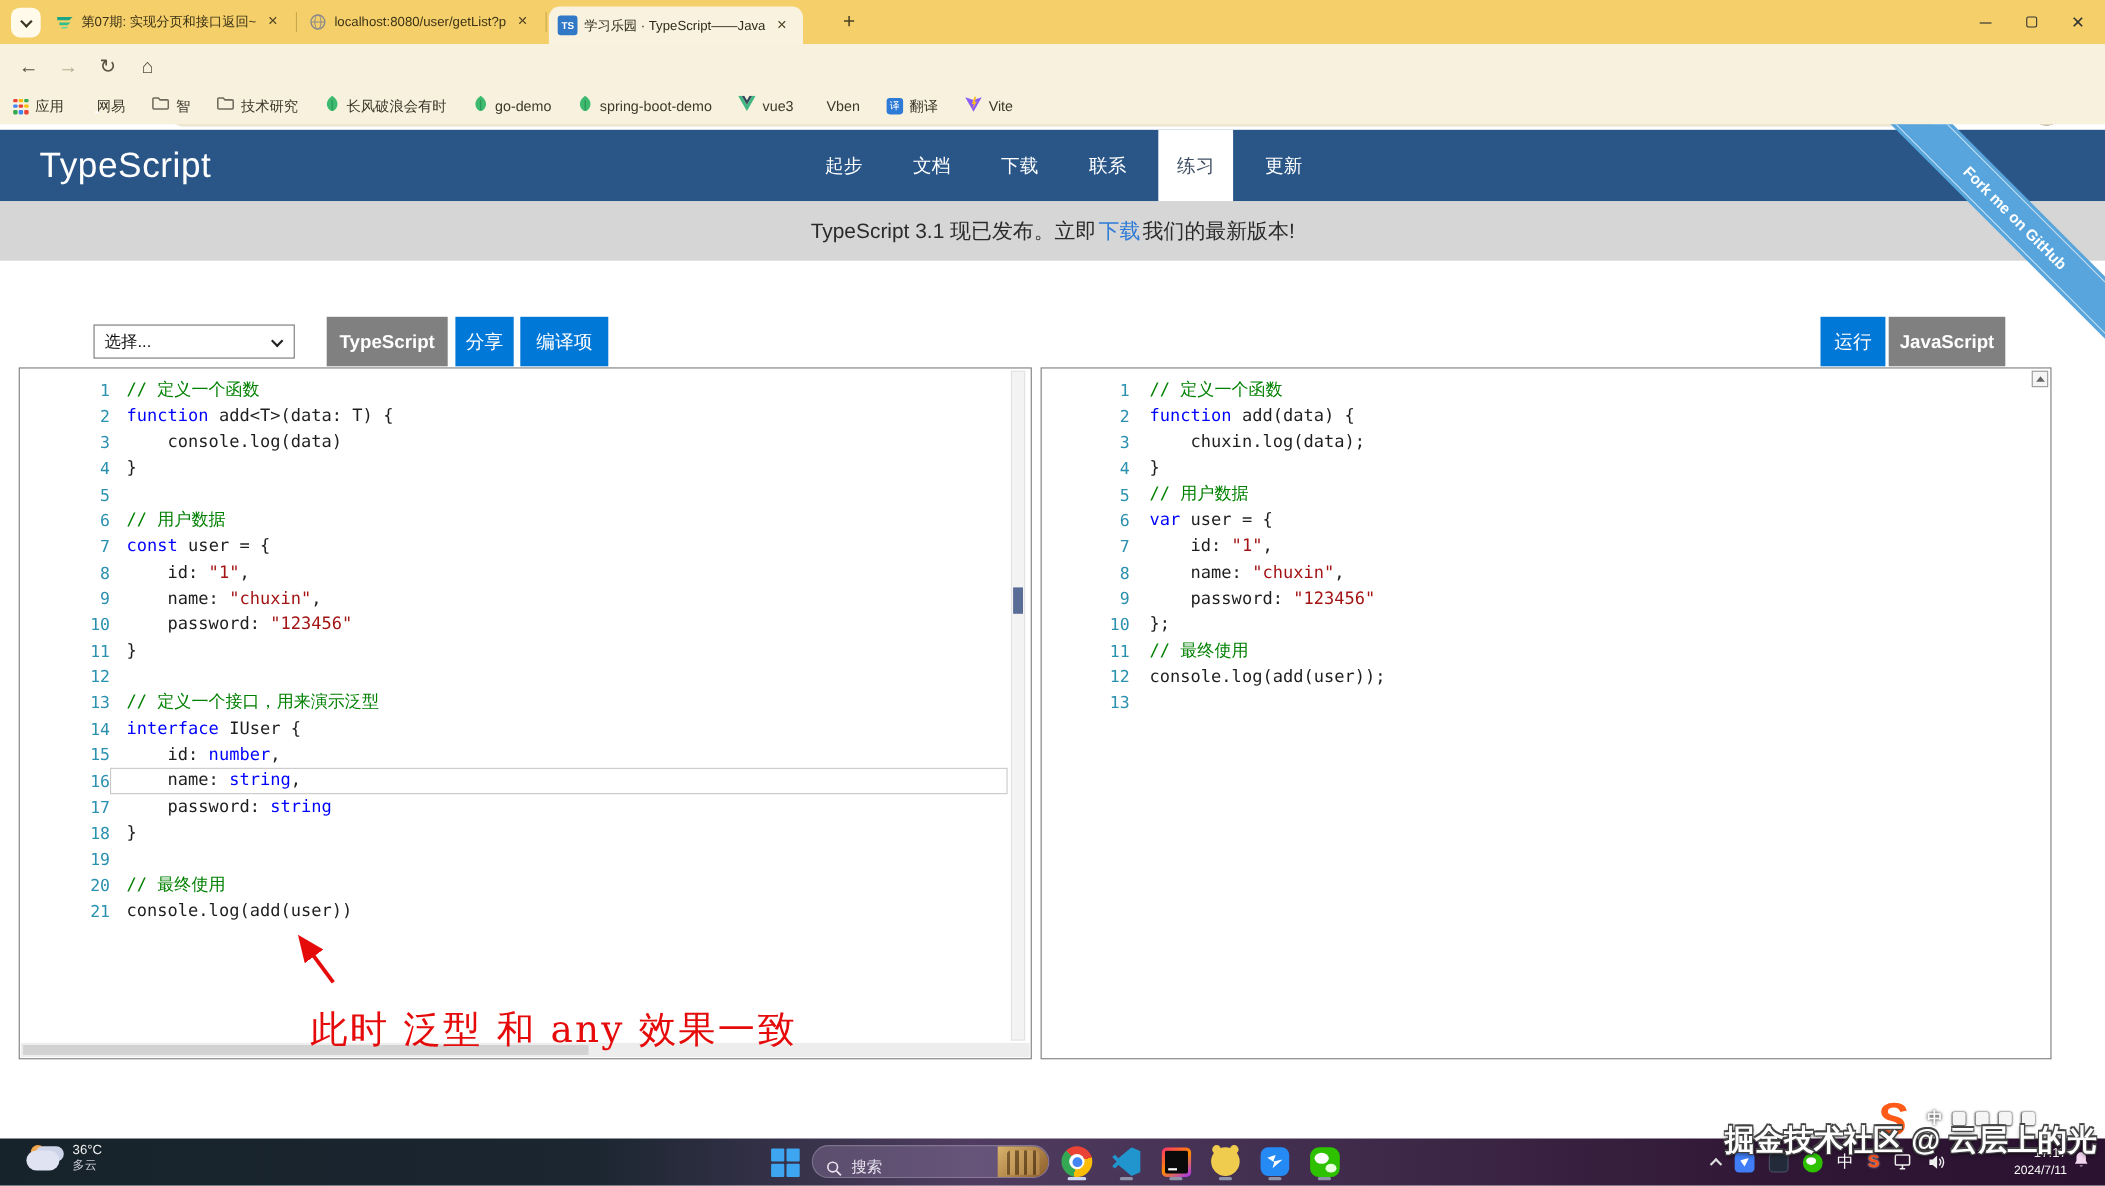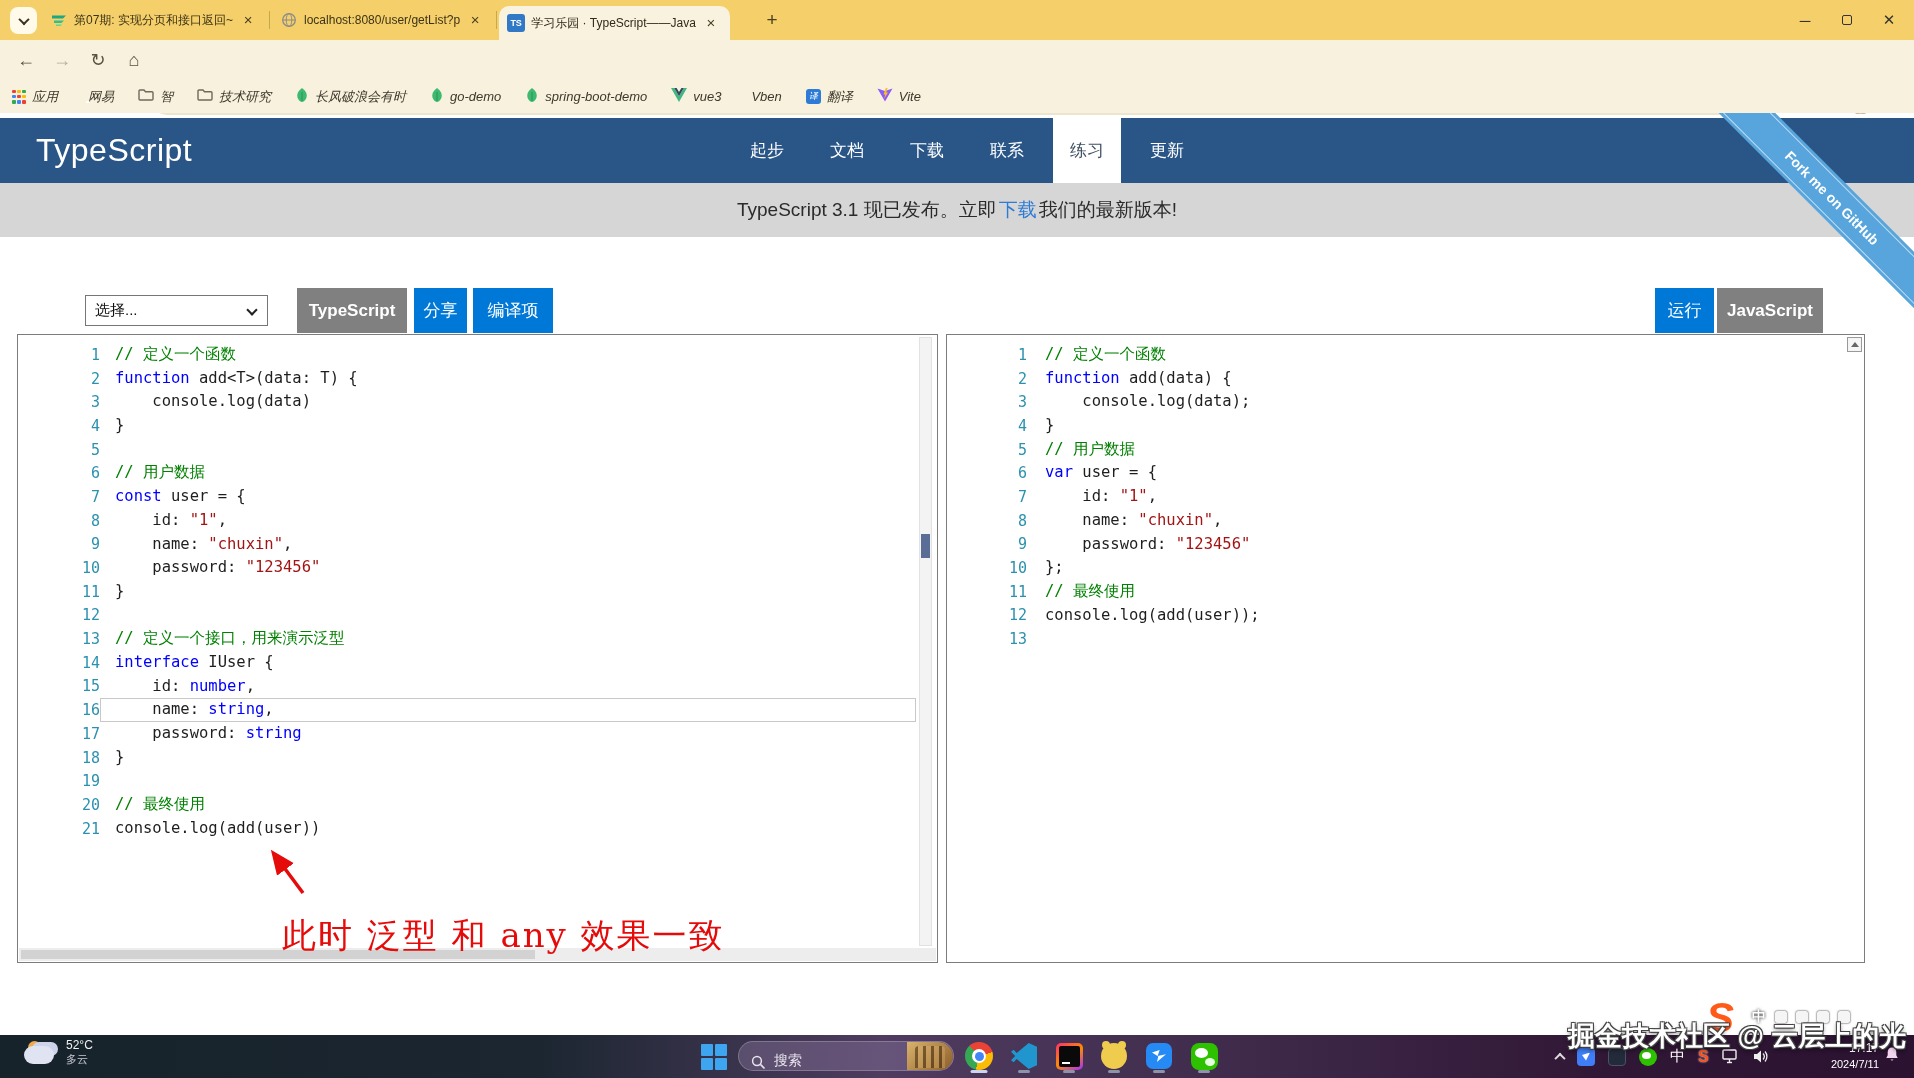--- a/index.html
+++ b/index.html
@@ -39,21 +39,21 @@
   .tune-ic i:nth-child(1)::after { right:3px; } .tune-ic i:nth-child(2)::after { left:3px; }
   #url-text { margin-left:10px; font-size:14px; color:#3a342a; }
   .pill-right { position:absolute; right:8px; top:0; height:30px; display:flex; align-items:center; gap:14px; }
   svg.licon { display:block; }
   #avatar { position:absolute; left:1846px; top:45px; width:29px; height:29px; border-radius:50%; background:#6b5b46; display:flex; align-items:flex-end; justify-content:center; overflow:hidden; }
   .person { width:11px; height:16px; position:relative; }
   .person::before { content:""; position:absolute; left:3px; top:0; width:6px; height:6px; border-radius:50%; background:#d8cdb4; }
   .person::after { content:""; position:absolute; left:0; top:7px; width:12px; height:9px; border-radius:6px 6px 0 0; background:#d8cdb4; }
   #menu-dots { position:absolute; left:1888px; top:47px; font-size:17px; color:#5a5242; }
 
-  #bookmarks { position:absolute; left:0; top:80px; width:1914px; height:33px; background:#f8f1dd; display:flex; align-items:center; gap:24px; padding-left:12px;font-style:italic; }
+  #bookmarks { position:absolute; left:0; top:80px; width:1914px; height:33px; background:#f8f1dd; display:flex; align-items:center; gap:24px; padding-left:12px; }
   .bm { display:flex; align-items:center; gap:6px; }
   .bm .lbl { font-size:13px; color:#3c382c; white-space:nowrap; }
   .grid9 { width:14px; height:14px; display:grid; grid-template-columns:repeat(3,1fr); gap:1.5px; }
   .grid9 i { border-radius:1px; }
   .grid9 i:nth-child(1){background:#ea4335}.grid9 i:nth-child(2){background:#fbbc05}.grid9 i:nth-child(3){background:#34a853}
   .grid9 i:nth-child(4){background:#4285f4}.grid9 i:nth-child(5){background:#ea4335}.grid9 i:nth-child(6){background:#fbbc05}
   .grid9 i:nth-child(7){background:#34a853}.grid9 i:nth-child(8){background:#4285f4}.grid9 i:nth-child(9){background:#ea4335}
   .netease { width:15px; height:15px; border-radius:50%; background:#e60026; position:relative; }
   .netease::after { content:""; position:absolute; inset:4px; border:2px solid #fff; border-bottom:none; border-radius:3px 3px 0 0; }
   .vben { width:15px; height:15px; border-radius:4px; background:linear-gradient(135deg,#8b5cf6,#06b6d4 70%,#34d399); }
@@ -460,21 +460,21 @@
         <div class="crow">
           <div class="ln">1</div>
           <div class="codeseg"><span class="tok-cm">// 定义一个函数</span></div>
         </div>
         <div class="crow">
           <div class="ln">2</div>
           <div class="codeseg"><span class="tok-kw">function</span><span class="tok-tx"> add(data) {</span></div>
         </div>
         <div class="crow">
           <div class="ln">3</div>
-          <div class="codeseg"><span class="tok-tx">    console.log(data);</span></div>
+          <div class="codeseg"><span class="tok-tx">    chuxin.log(data);</span></div>
         </div>
         <div class="crow">
           <div class="ln">4</div>
           <div class="codeseg"><span class="tok-tx">}</span></div>
         </div>
         <div class="crow">
           <div class="ln">5</div>
           <div class="codeseg"><span class="tok-cm">// 用户数据</span></div>
         </div>
         <div class="crow">
@@ -522,21 +522,21 @@
         </marker>
       </defs>
     <line x1="51" y1="55" x2="22" y2="16" stroke="#e60b0b" stroke-width="3.5" marker-end="url(#ah)"></line>
   </svg>
   <div id="annotation">此时 泛型 和 any 效果一致</div>
 
   <div id="taskbar">
     <div id="weather">
       <span class="cloud"></span>
       <span class="wtxt">
-        <div>52°C</div>
+        <div>36°C</div>
         <div>多云</div>
       </span>
     </div>
   </div>
   <div id="startbtn">
       <i></i>
       <i></i>
       <i></i>
       <i></i>
     </div>

